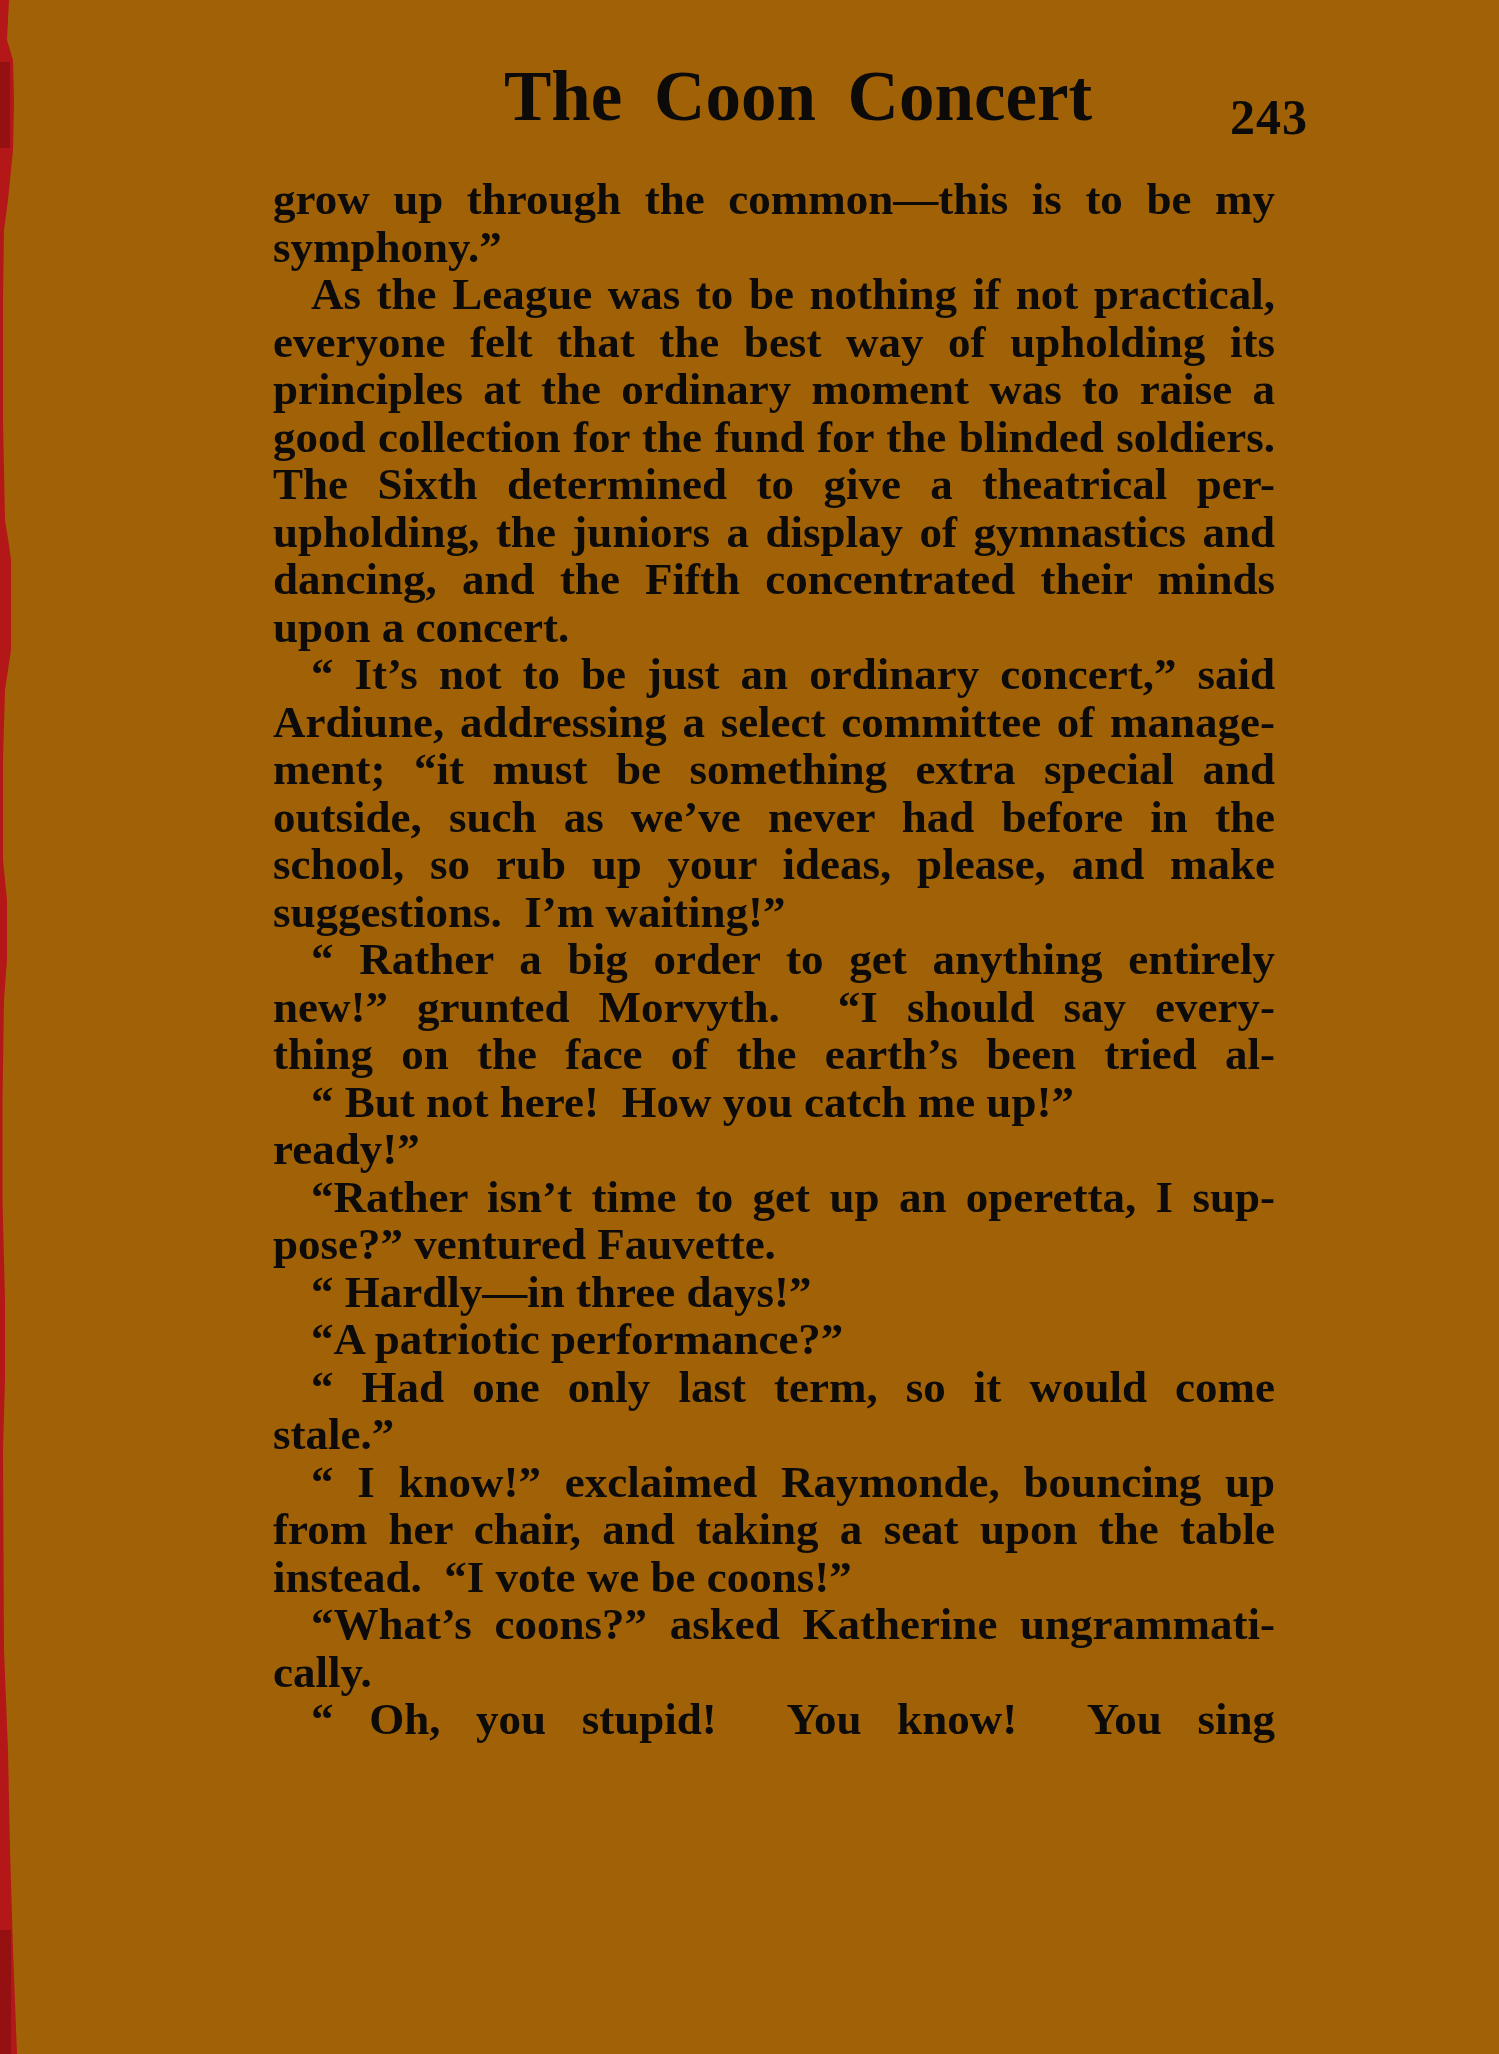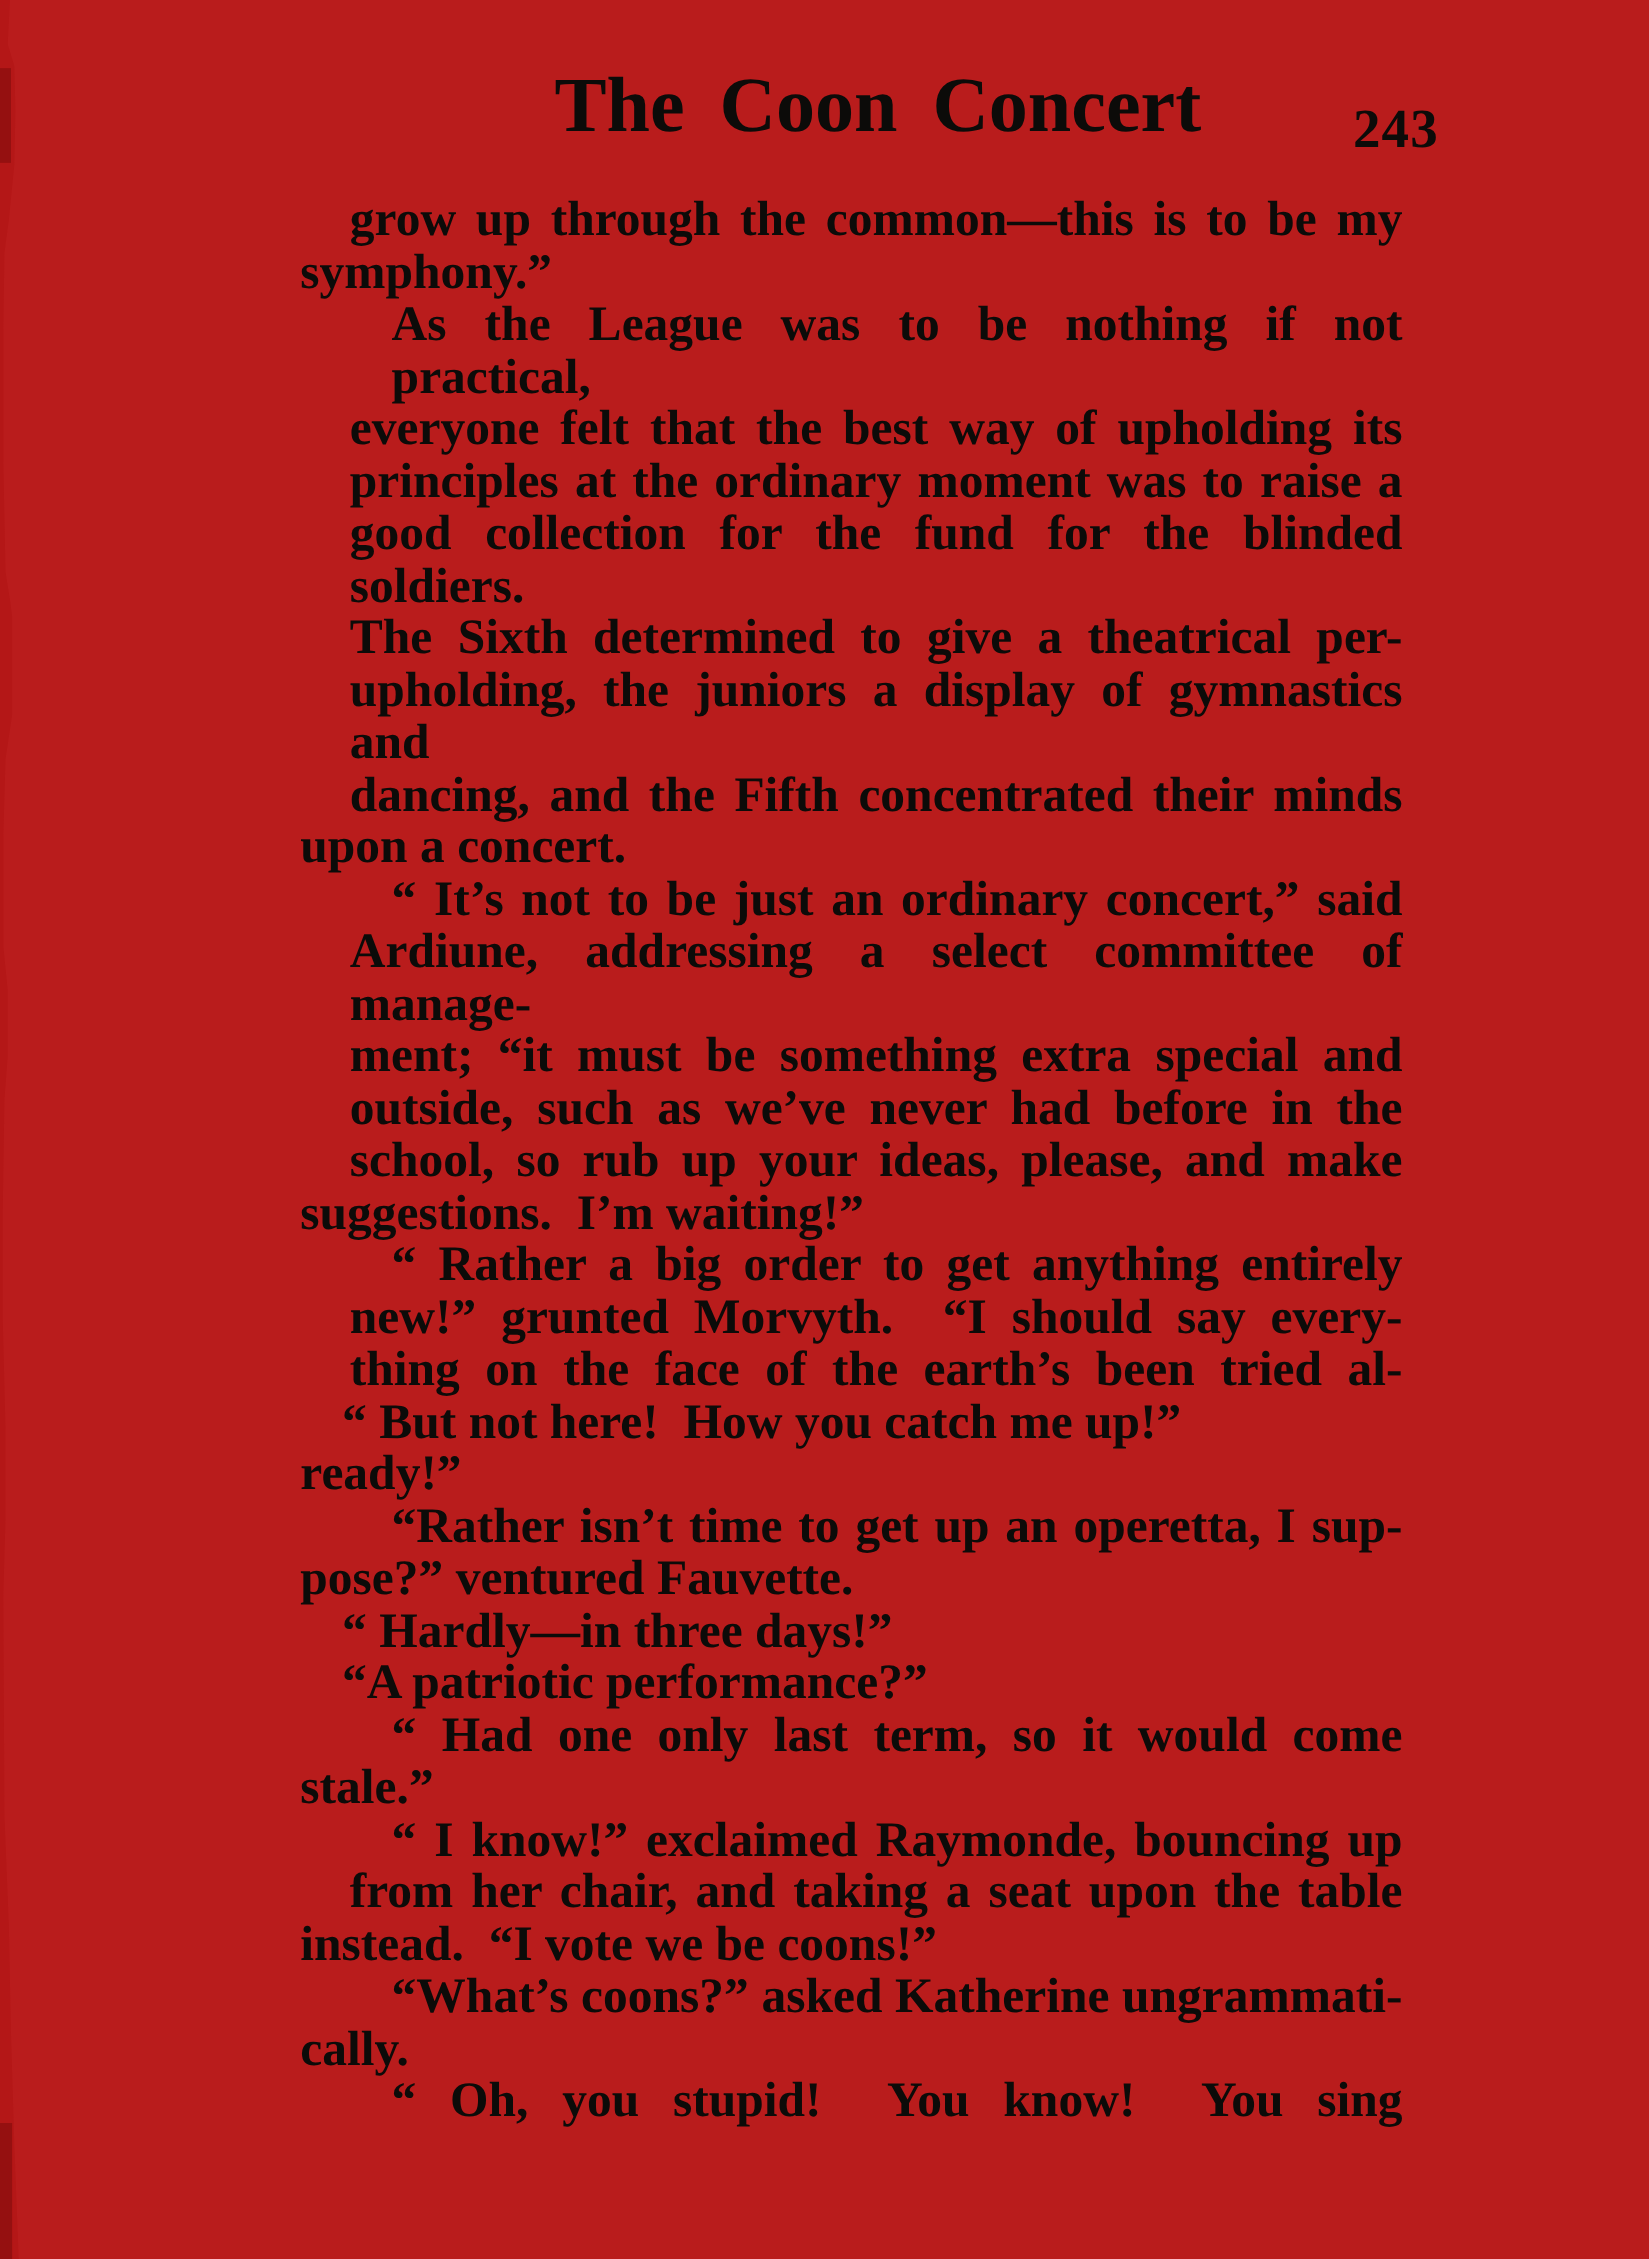--- a/index.html
+++ b/index.html
@@ -1,20 +1,20 @@
 <!DOCTYPE html>
 <html><head>
 <meta charset="utf-8">
 <style>
   html,body { margin:0; padding:0; background:#e8e8e8; }
   .page {
     position: relative;
     width: 1499px;
     height: 2054px;
-    background: #b91c1c;
+    background: #a16207;
     overflow: hidden;
     font-family: "Liberation Serif", serif;
     color: #0c0b09;
   }
   
   .scan-edge {
     position: absolute;
     left: 0; top: 0;
     width: 24px; height: 2054px;
   }
@@ -44,21 +44,21 @@
   .body-text {
     position: absolute;
     left: 273px;
     top: 176px;
     width: 1002px;
     font-size: 45px;
     line-height: 47.5px;
     font-weight: 600;
   }
   .line { text-align: left; }
-  .line.just { text-align: justify; text-align-last: justify; margin-left: 45px; }
+  .line.just { text-align: justify; text-align-last: justify; }
   .line.indent { padding-left: 38px; }
 </style>
 </head>
 <body>
 
 <div class="page">
 
   <svg class="scan-edge" viewBox="0 0 24 2054" preserveAspectRatio="none" aria-hidden="true">
     <polygon id="edge-poly" fill="#b41717" points="
       0,0 9,0 7,40 13,60 14,100 13,150 8,200 4,230 3,300 3,420 5,520 9,545

